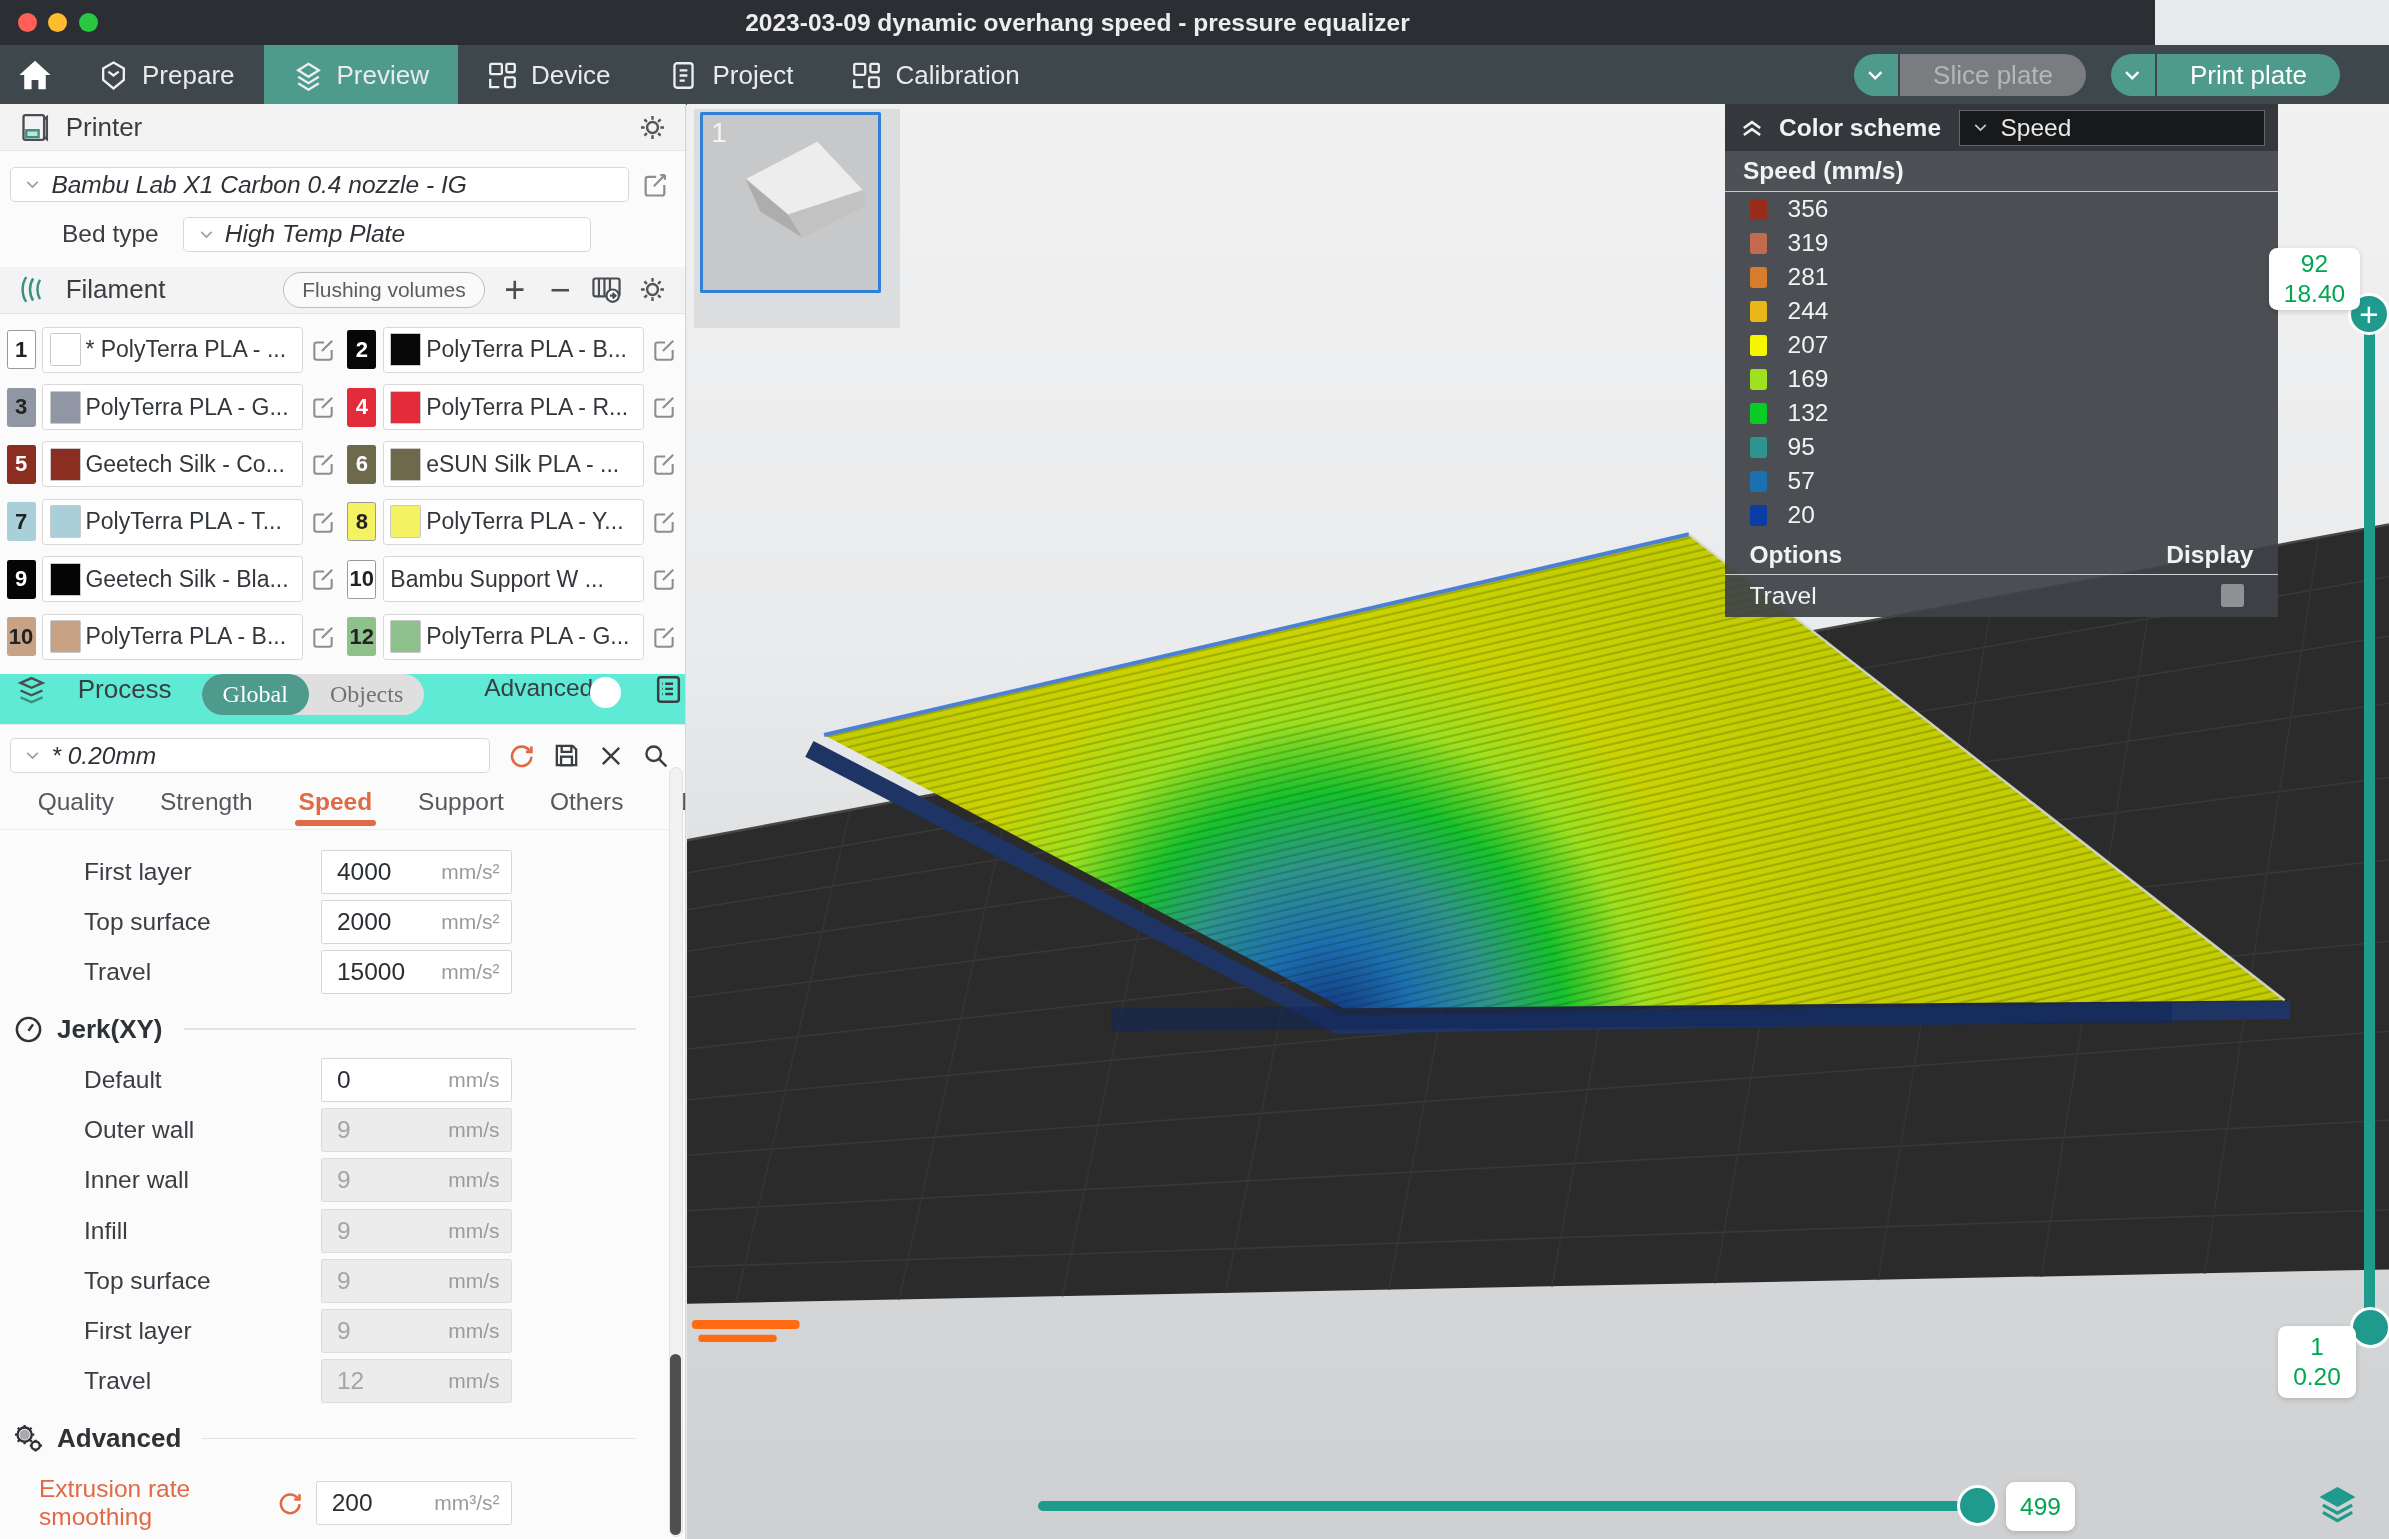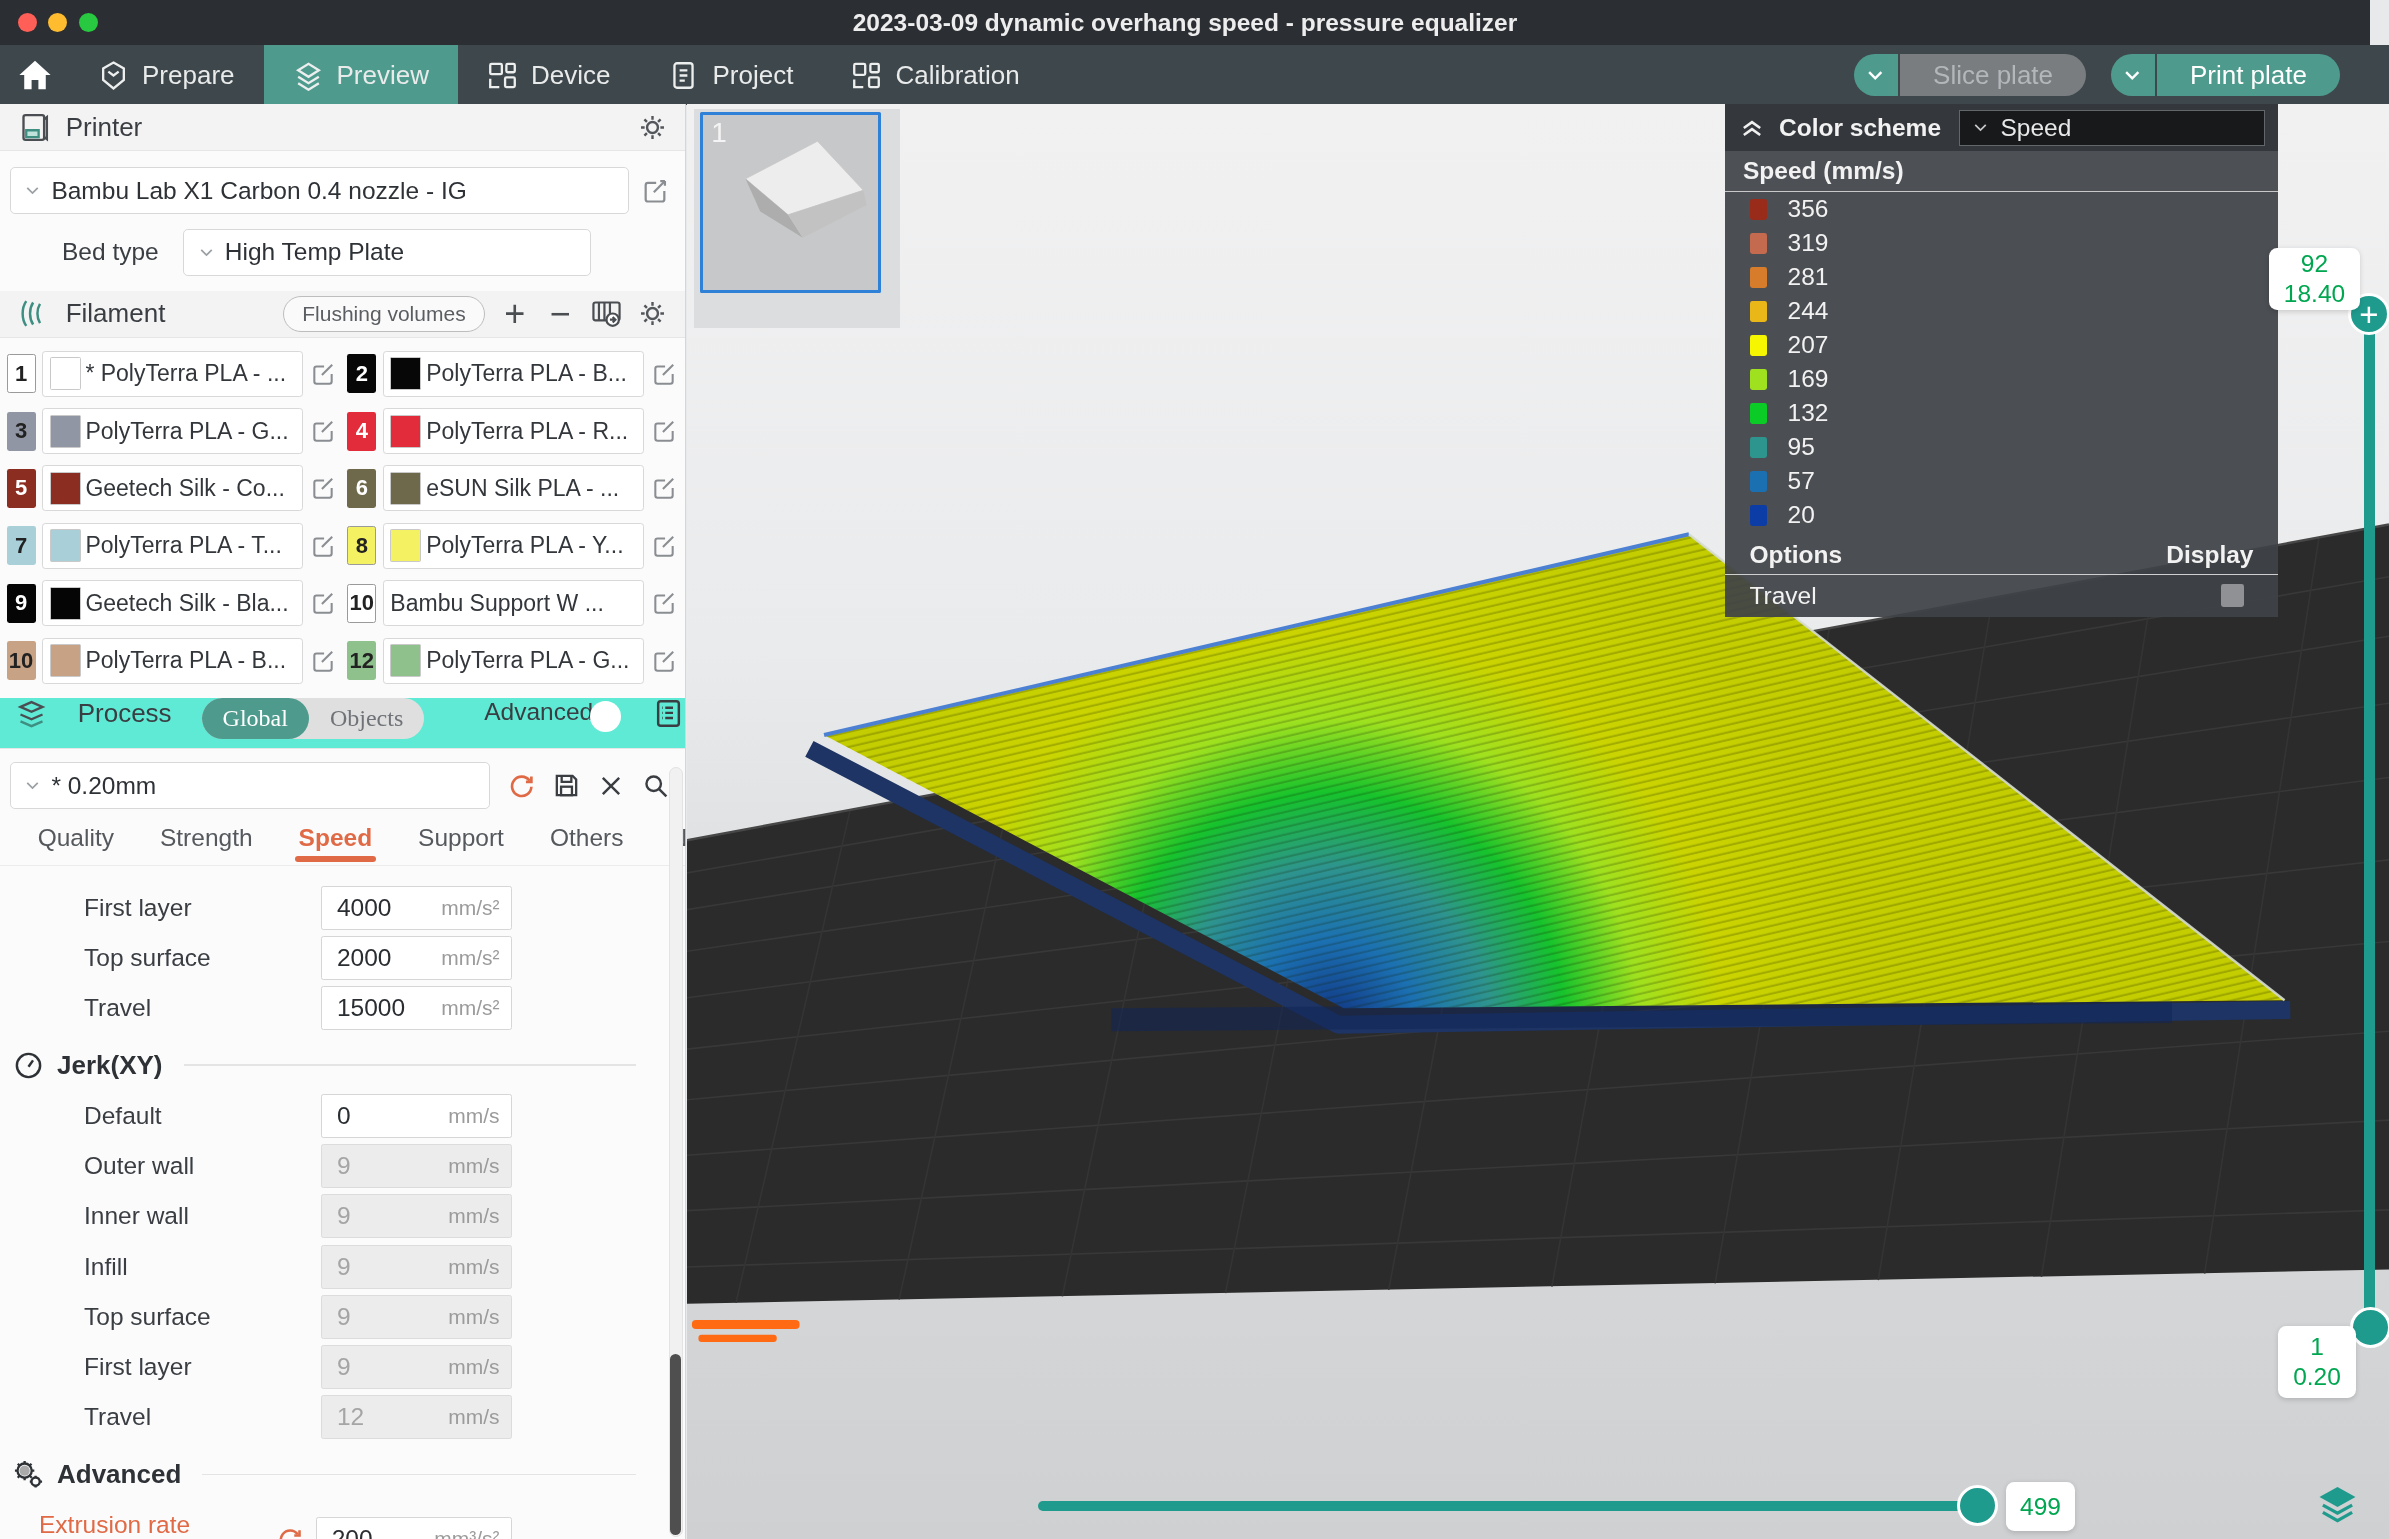--- a/index.html
+++ b/index.html
@@ -1,21 +1,21 @@
 <!DOCTYPE html>
 <html style="font-size:13px"><head>
 <meta charset="utf-8">
 <style>
   * { box-sizing: border-box; margin: 0; padding: 0; }
   html,body { width:2389px; height:1539px; overflow:hidden;
     font-family:"Liberation Sans", sans-serif; }
   body { position:relative; background:#E8E9EA; }
 
   
-  .titlebar { position:absolute; left:0; top:0; width:2370px; height:45px;
+  .titlebar { position:absolute; left:0; top:0; width:2155px; height:45px;
     background:#2B2E32; display:flex; align-items:center; justify-content:center; }
   .traffic { position:absolute; left:18px; top:13px; display:flex; gap:11.4px; }
   .tl { width:19px; height:19px; border-radius:50%; }
   .tl.red{background:#FF5F57;} .tl.yel{background:#FEBC2E;} .tl.grn{background:#28C840;}
   .win-title { color:#EDEDEE; font-size:24.5px; font-weight:bold; }
 
   
   .navbar { position:absolute; left:0; top:45px; width:2389px; height:60px;
     background:#3E474B; display:flex; align-items:stretch; }
   .nav-home { width:69px; display:flex; align-items:center; justify-content:center; }
@@ -32,22 +32,22 @@
   .split-main.disabled { background:#797D80; color:#B3B7B9; }
   .split-main.primary { background:#4E9B8E; color:#FFFFFF; }
 
   
   .sidebar { position:absolute; left:0; top:104px; width:686px; height:1435px;
     background:#FBFBFB; border-right:0.8px solid #D6D6D6; }
   .strip { height:47px; background:#F3F3F3; border-bottom:0.8px solid #E6E6E6;
     display:flex; align-items:center; padding:0 18px; gap:14.7px; }
   .strip-title { font-size:26px; color:#3A3E43; font-weight:500; }
   .spacer { flex:1; }
-  .combo { height:47px; border:0.8px solid #D8D8D8; border-radius:4.9px; background:#FFF;
-    display:flex; align-items:center; padding:0 11.4px; gap:8.2px; font-size:24.5px; color:#2E3236; }
+  .combo { height:35px; border:0.8px solid #D8D8D8; border-radius:4.9px; background:#FFF;
+    display:flex; align-items:center; padding:0 11.4px; gap:8.2px; font-size:24.5px; color:#2E3236;font-style:italic; }
   .combo .chev { flex:none; }
   .printer-body { padding:16.3px 16.3px 6.5px 9.8px; }
   .printer-row { display:flex; align-items:center; gap:11.4px; margin-bottom:14.7px; }
   .printer-row .combo { flex:1; }
   .bed-row { display:flex; align-items:center; gap:24.5px; margin-bottom:8.2px; padding-left:8.2px; }
   .bed-row .bed-label { font-size:24.5px; color:#3A3E43;margin-left:44px; }
   .bed-row .combo { width:408px; }
 
   .fil-pill { border:1.6px solid #BDBDBD; border-radius:18px; height:36px; padding:8px 18px;
     display:flex; align-items:center; font-size:21px; color:#5A5E62; background:#FAFAFA; }

